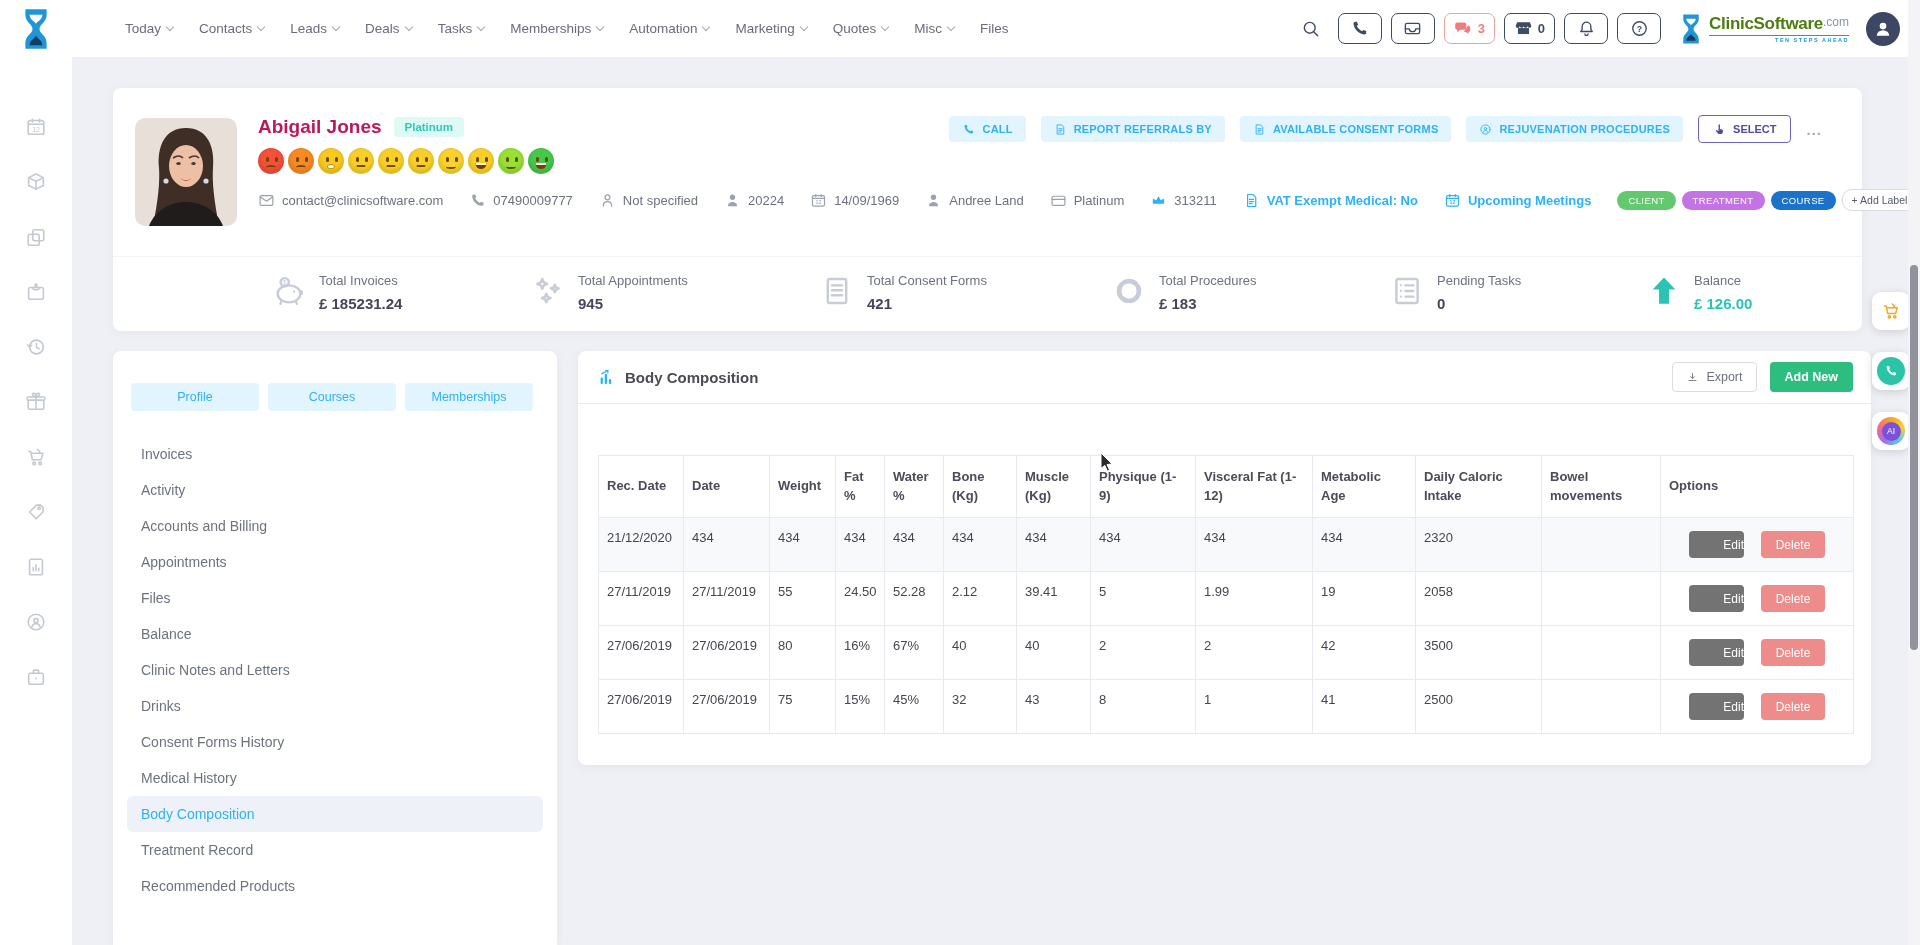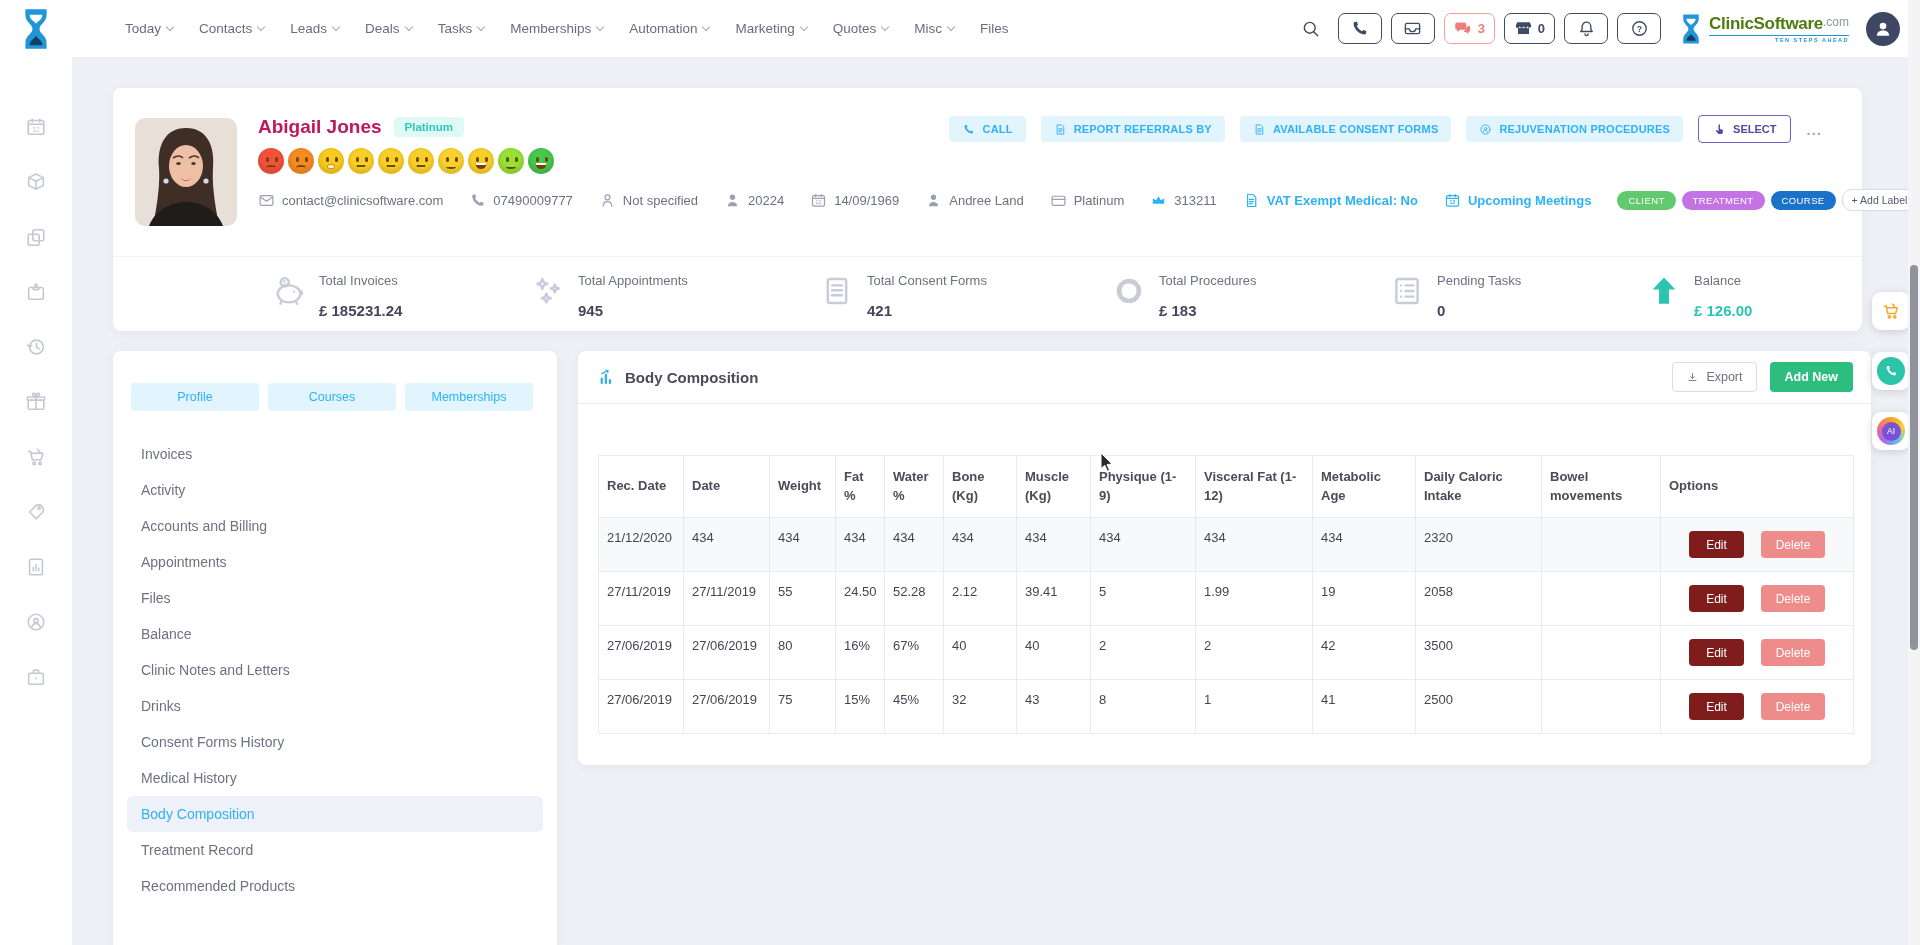--- a/index.html
+++ b/index.html
@@ -59,21 +59,21 @@
   .add-label{font-size:10.5px;color:#55596b;border:1px solid #d8dbe4;border-radius:10px;padding:4px 9px;background:#fff;cursor:pointer;white-space:nowrap;}
   .actions-row{position:absolute;top:27px;right:40px;display:flex;align-items:center;gap:15px;}
   .btn-soft{height:26px;background:#e2f4fd;color:#2eb2f7;font-size:11px;font-weight:bold;border:none;border-radius:4px;display:flex;align-items:center;gap:7px;padding:0 13px;letter-spacing:.2px;cursor:pointer;white-space:nowrap;}
   .btn-soft .ic{width:13px;height:13px;}
   .btn-select{height:28px;border:1px solid #6a63c8;color:#514a9e;background:#fff;font-size:11px;font-weight:bold;border-radius:4px;display:flex;align-items:center;gap:7px;padding:0 14px;cursor:pointer;}
   .btn-select .ic{width:13px;height:13px;}
   .more-dots{color:#a7aab8;font-size:15px;font-weight:bold;letter-spacing:1px;cursor:pointer;}
   .stats-row{position:absolute;left:0;top:168px;width:100%;height:75px;border-top:1px solid #f2f3f7;}
   .stat{position:absolute;top:16px;display:flex;align-items:flex-start;gap:13px;}
   .stat .ic{width:34px;height:34px;color:#c7ccd8;margin-top:1px;}
-  .stat .lbl{font-size:13px;color:#6d7280;margin-bottom:14px;}
+  .stat .lbl{font-size:13px;color:#6d7280;margin-bottom:7px;}
   .stat .val{font-size:15px;font-weight:bold;color:#49445b;}
   .stat.teal .val{color:#2bc4b2;}
   .stat.teal .ic{color:#2bc4b2;}
 
   
   .menu-card{position:absolute;left:113px;top:351px;width:444px;height:594px;background:#fff;border-radius:8px 8px 0 0;box-shadow:0 2px 10px rgba(60,60,90,.06);}
   .tabs{display:flex;gap:9px;padding:32px 0 0 18px;}
   .tab{width:128px;height:28px;background:#e2f4fd;color:#2eb2f7;font-size:12.5px;display:flex;align-items:center;justify-content:center;border-radius:4px;cursor:pointer;}
   .menu-list{margin-top:25px;}
   .menu-item{display:flex;align-items:center;height:36px;margin:0 14px;padding-left:14px;font-size:14px;color:#6d7280;border-radius:6px;cursor:pointer;white-space:nowrap;}
@@ -87,21 +87,21 @@
   .btn-export{margin-left:auto;height:30px;border:1px solid #d9dce3;border-radius:4px;background:#fff;color:#6d7280;font-size:12.5px;display:flex;align-items:center;gap:7px;padding:0 13px;cursor:pointer;}
   .btn-export .ic{width:13px;height:13px;}
   .btn-addnew{height:30px;background:#2dbd7f;border:none;border-radius:4px;color:#fff;font-size:12.5px;font-weight:bold;display:flex;align-items:center;padding:0 15px;margin-left:13px;cursor:pointer;}
   .bc-table{position:absolute;left:20px;top:104px;width:1255px;border-collapse:collapse;table-layout:fixed;font-size:13px;color:#45454f;background:#fff;}
   .bc-table th,.bc-table td{border:1px solid #e9e9f0;}
   .bc-table th{font-weight:bold;color:#4b4b5a;text-align:left;padding:9px 8px;height:62px;vertical-align:middle;line-height:1.4;}
   .bc-table td{padding:12px 8px;vertical-align:top;height:54px;}
   .bc-table tr.alt td{background:#f8f9fb;}
   .bc-table td.opt{vertical-align:middle;padding:0 28px;}
   .opt-wrap{display:flex;justify-content:space-between;align-items:center;}
-  .btn-edit{width:55px;height:27px;background:#7f1d1d;border:none;border-radius:4px;color:#fff;font-size:12px;cursor:pointer;}
+  .btn-edit{width:55px;height:27px;background:#737373;border:none;border-radius:4px;color:#fff;font-size:12px;cursor:pointer;text-align:right;}
   .btn-del{width:64px;height:27px;background:#ee8b8b;border:none;border-radius:4px;color:#fff;font-size:12px;cursor:pointer;}
 
   
   .float-btn{position:absolute;left:1872px;width:38px;height:38px;background:#fff;border-radius:9px;box-shadow:0 2px 8px rgba(0,0,0,.14);display:flex;align-items:center;justify-content:center;z-index:8;cursor:pointer;}
   .float-btn .ic{width:20px;height:20px;}
   .circ-teal{width:28px;height:28px;border-radius:50%;background:#2bc4a8;display:flex;align-items:center;justify-content:center;}
   .circ-teal .ic{width:14px;height:14px;color:#fff;}
   .ai-blob{width:28px;height:28px;border-radius:50%;background:conic-gradient(#f6a623,#f6d32d,#58c7f0,#a56bf0,#f26a8d,#f6a623);display:flex;align-items:center;justify-content:center;}
   .ai-core{width:19px;height:19px;border-radius:50%;background:#7a52d6;color:#fff;font-size:8.5px;font-weight:normal;display:flex;align-items:center;justify-content:center;}
   .scrollbar{position:absolute;right:0;top:0;width:12px;height:945px;background:#f4f4f6;z-index:9;}

